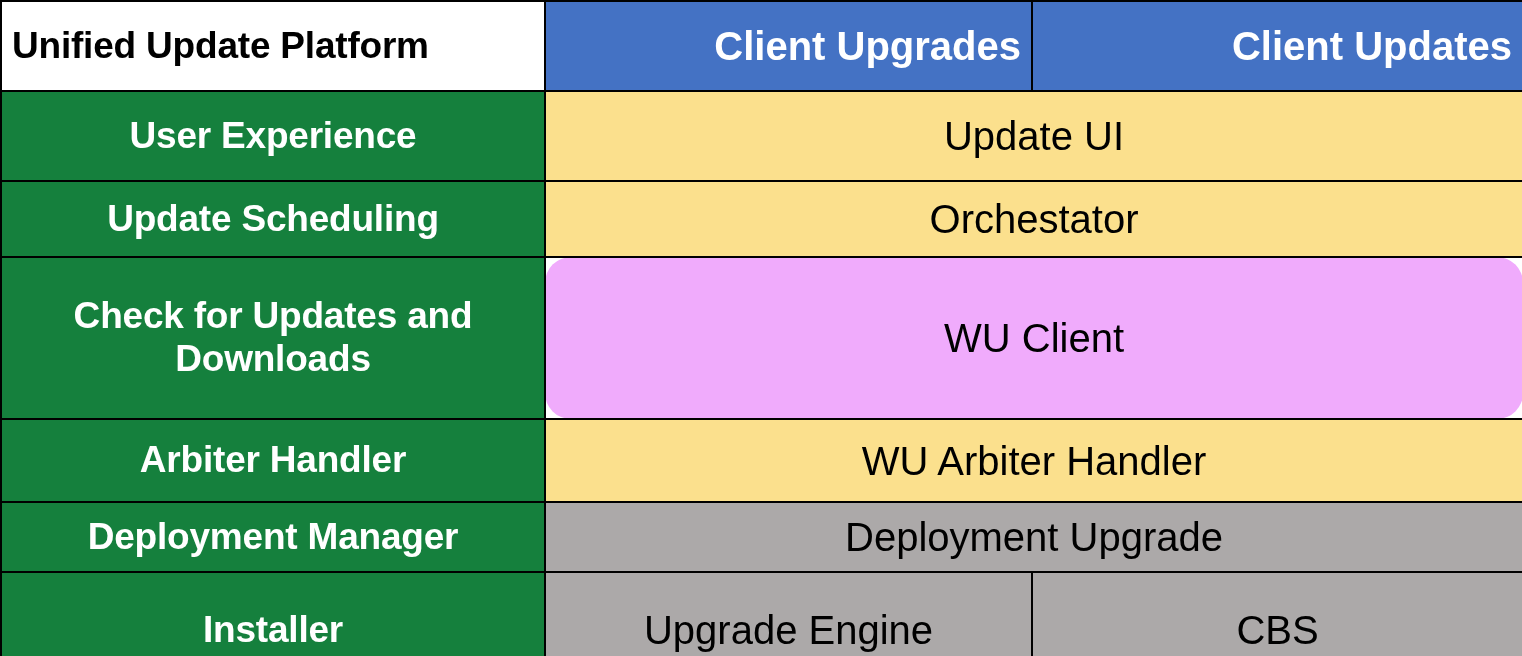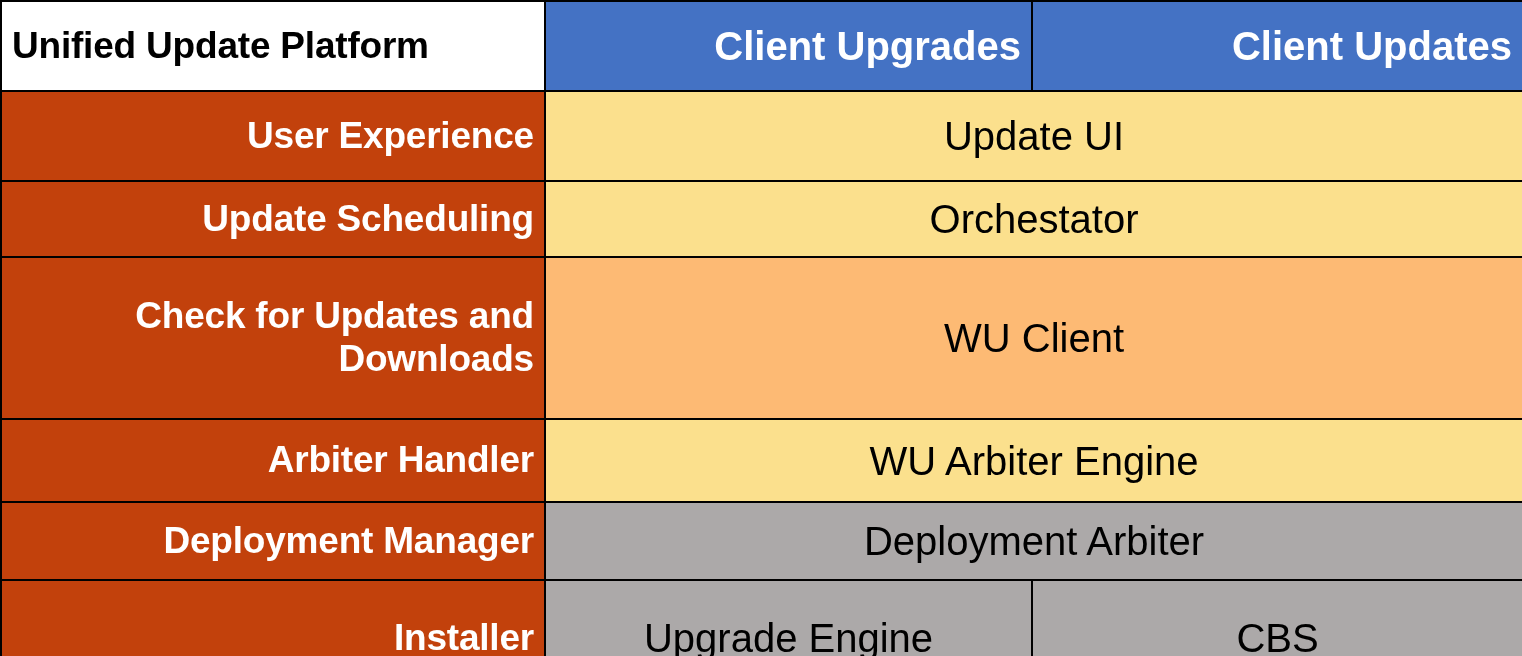--- a/index.html
+++ b/index.html
@@ -51,38 +51,38 @@
   td.col-head {
     background: #4472C4;
     color: #ffffff;
     font-weight: bold;
     font-size: 40px;
     text-align: right;
   }
 
   
   td.row-head {
-    background: #c2410c;
+    background: #15803d;
     color: #ffffff;
     font-weight: bold;
     font-size: 37px;
-    text-align: right;
+    text-align: center;
     padding-left: 22px;
     letter-spacing: -0.2px;
   }
 
   
   td.cell {
     color: #000000;
     font-weight: normal;
     font-size: 40px;
     text-align: center;
   }
   td.cell.yellow { background: #FBE08D; }
-  td.cell.green  { background: #fdba74; }
+  td.cell.green  { background: #f0abfc; border-radius: 26px; }
   td.cell.grey   { background: #ACA9A9; }
 </style>
 </head>
 <body>
 
 <div id="diagram">
   <table class="uup-table">
     <colgroup>
       <col style="width:544px">
       <col style="width:487px">
@@ -106,26 +106,26 @@
         <td class="cell yellow" colspan="2">Orchestator</td>
       </tr>
 
       <tr style="height:162px">
         <td class="row-head">Check for Updates and Downloads</td>
         <td class="cell green" colspan="2">WU Client</td>
       </tr>
 
       <tr style="height:83px">
         <td class="row-head">Arbiter Handler</td>
-        <td class="cell yellow" colspan="2">WU Arbiter Engine</td>
+        <td class="cell yellow" colspan="2">WU Arbiter Handler</td>
       </tr>
 
-      <tr style="height:78px">
+      <tr style="height:70px">
         <td class="row-head">Deployment Manager</td>
-        <td class="cell grey" colspan="2">Deployment Arbiter</td>
+        <td class="cell grey" colspan="2">Deployment Upgrade</td>
       </tr>
 
       <tr style="height:116px">
         <td class="row-head">Installer</td>
         <td class="cell grey">Upgrade Engine</td>
         <td class="cell grey">CBS</td>
       </tr>
     </tbody>
   </table>
 </div>

